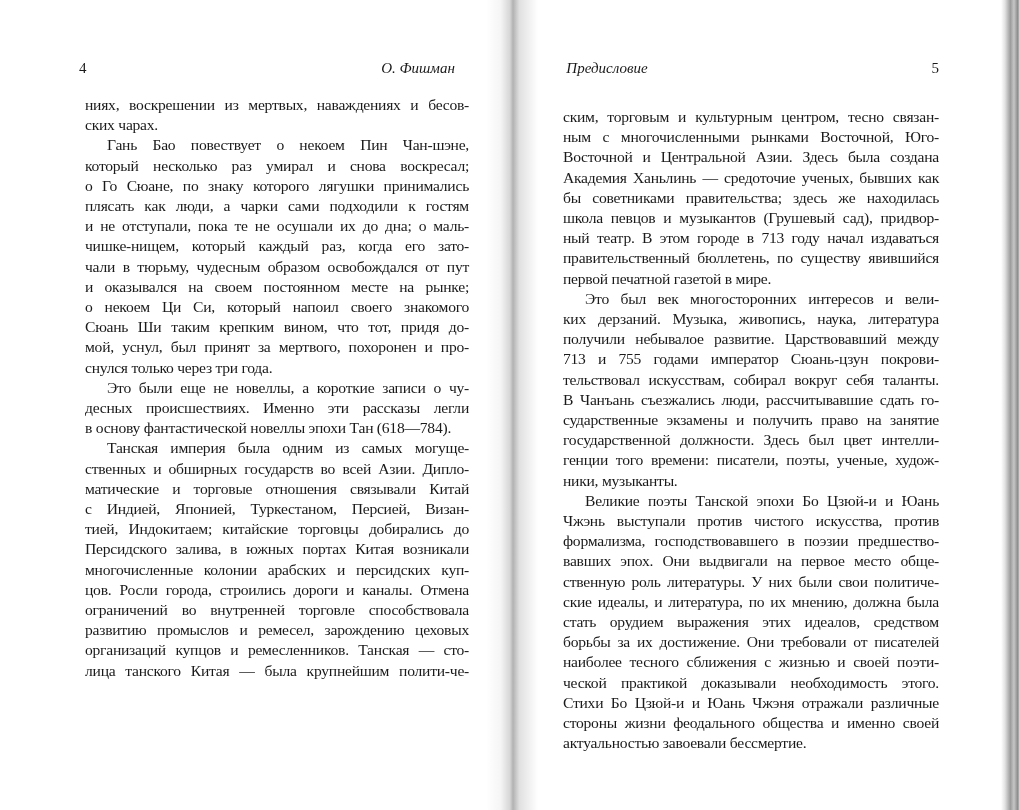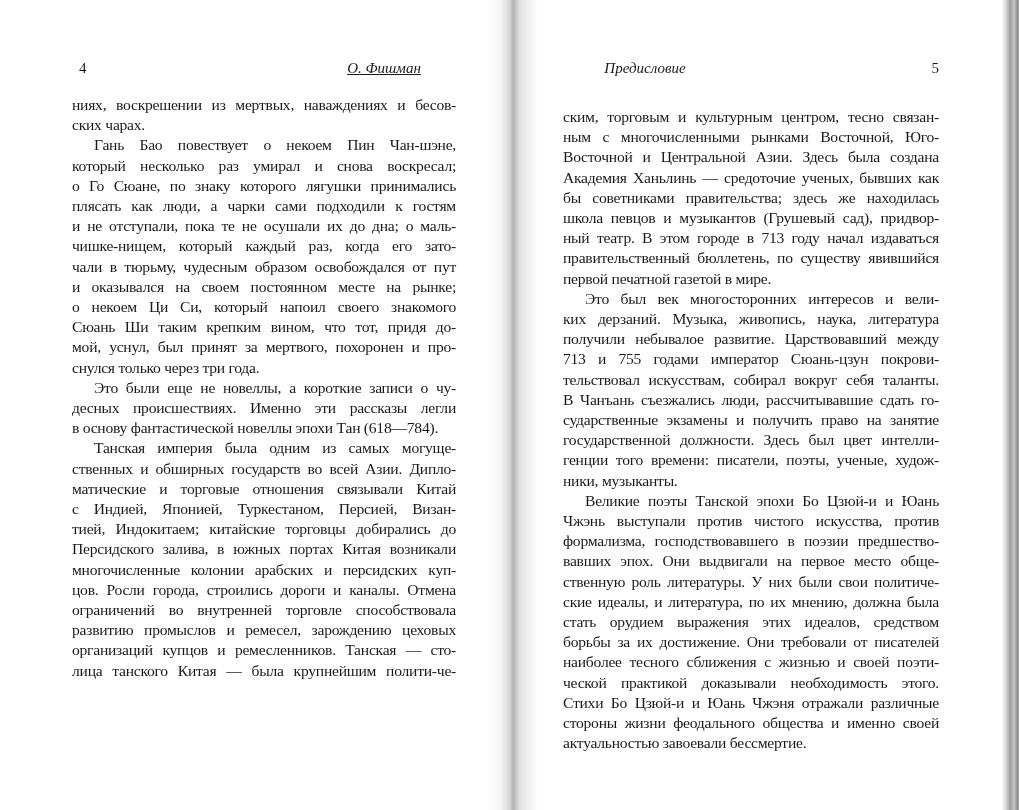--- a/index.html
+++ b/index.html
@@ -10,27 +10,27 @@
     overflow: hidden;
     font-family: "Liberation Serif", "DejaVu Serif", serif;
     color: #1a1a1a;
   }
   .spread { position: absolute; inset: 0; }
 
   
   .header-item { position: absolute; top: 60px; font-size: 15px; line-height: 16px; }
   .runhead { font-style: italic; transform: translateX(-50%); }
   #left-pagenum  { left: 79px; }
-  #left-runhead  { left: 384px; text-decoration: underline; }
-  #right-runhead { left: 607px; margin-left: 38px; }
+  #left-runhead  { left: 418px; }
+  #right-runhead { left: 607px; }
   #right-pagenum { left: 939px; transform: translateX(-100%); }
 
   
   .text-col { position: absolute; top: 95px; }
-  #left-body  { left: 72px;  width: 384px; }
+  #left-body  { left: 85px;  width: 384px; }
   #right-body { left: 563px; width: 376px; margin-top: 12px; }
 
   .para { margin: 0; padding: 0; }
   .line {
     font-size: 15.6px;
     line-height: 20.2px;
     letter-spacing: -0.25px;
     text-align: justify;
     text-align-last: justify;
     white-space: nowrap;

